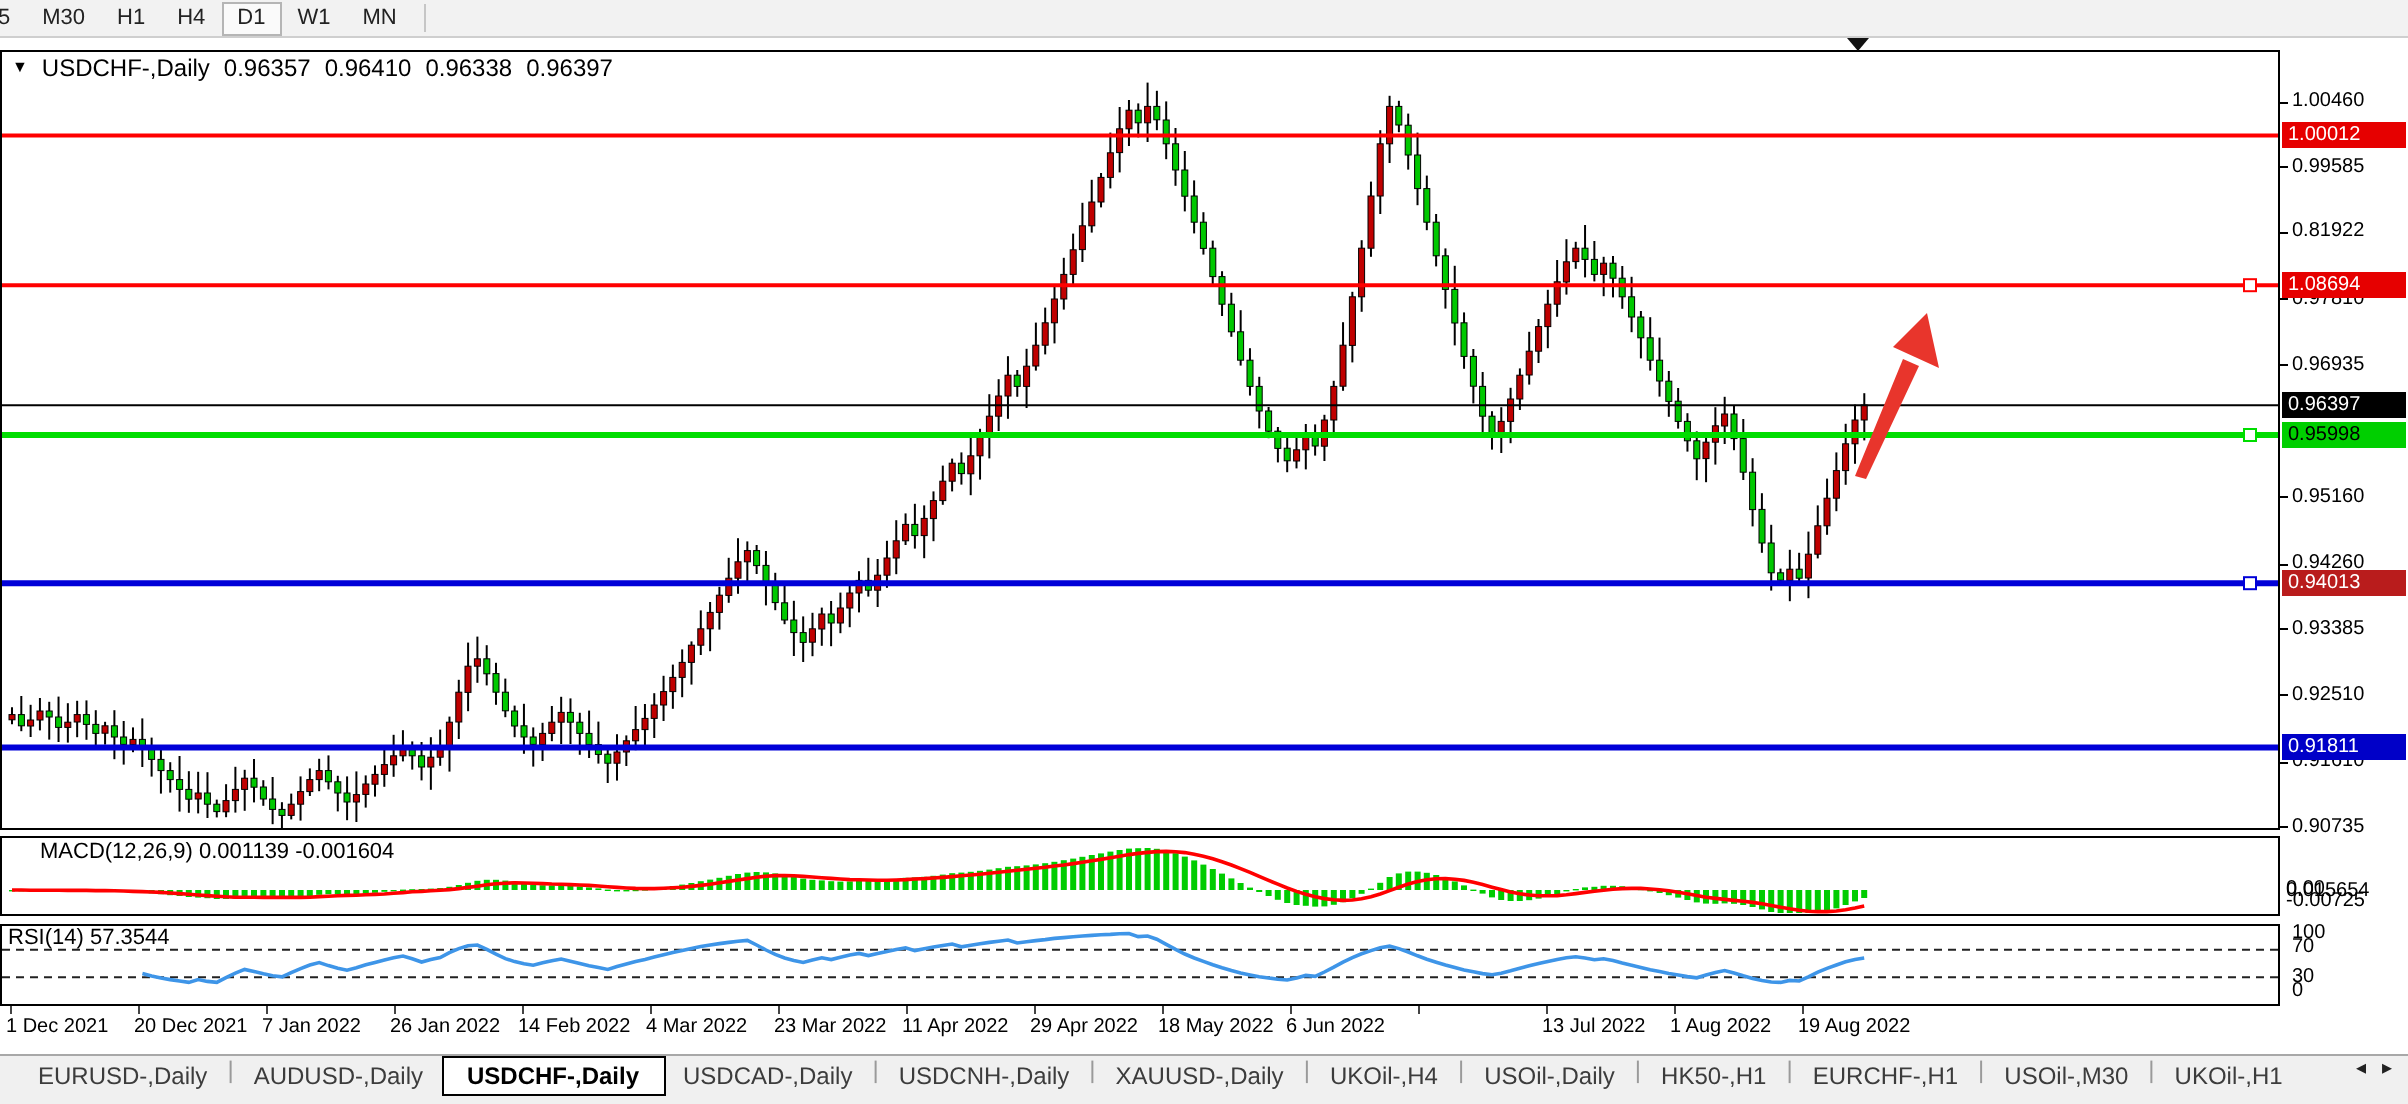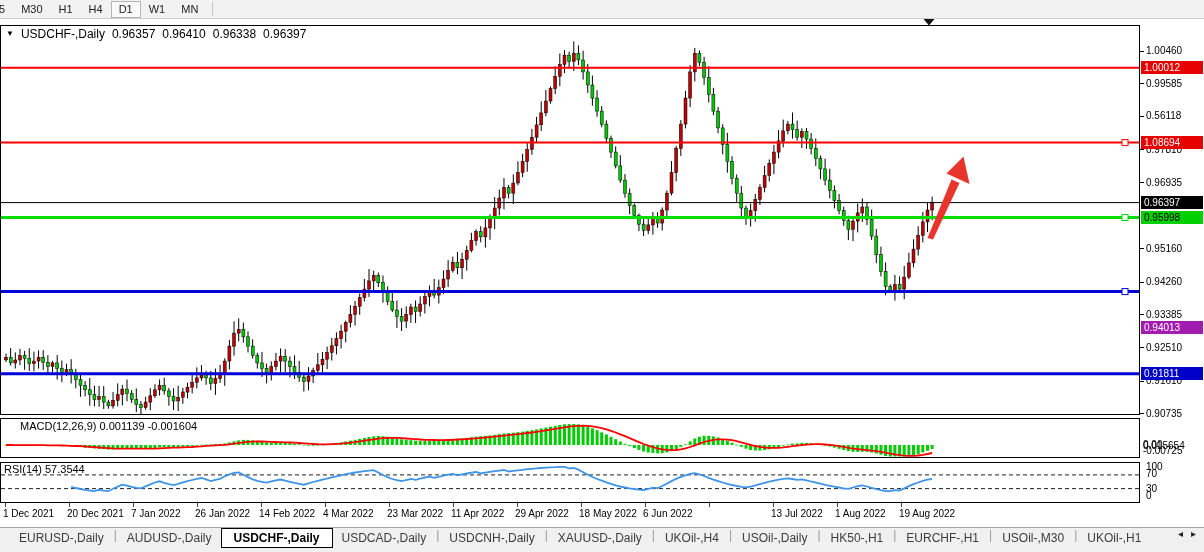--- a/index.html
+++ b/index.html
@@ -711,42 +711,42 @@
     <span>RSI(14)</span>
     <span>57.3544</span>
   </div>
 
   <div id="axis-layer">
       <div class="axis-tickmark" style="top: 50.5px;"></div>
       <div class="axis-tick" style="top: 45px;">1.00460</div>
       <div class="axis-tickmark" style="top: 83.1493px;"></div>
       <div class="axis-tick" style="top: 77.6493px;">0.99585</div>
       <div class="axis-tickmark" style="top: 115.799px;"></div>
-      <div class="axis-tick" style="top: 110.299px;">0.56118</div>
+      <div class="axis-tick" style="top: 110.299px;">0.81922</div>
       <div class="axis-tickmark" style="top: 149.381px;"></div>
       <div class="axis-tick" style="top: 143.881px;">0.97810</div>
       <div class="axis-tickmark" style="top: 182.03px;"></div>
       <div class="axis-tick" style="top: 176.53px;">0.96935</div>
       <div class="axis-tickmark" style="top: 248.261px;"></div>
       <div class="axis-tick" style="top: 242.761px;">0.95160</div>
       <div class="axis-tickmark" style="top: 281.843px;"></div>
       <div class="axis-tick" style="top: 276.343px;">0.94260</div>
       <div class="axis-tickmark" style="top: 314.493px;"></div>
       <div class="axis-tick" style="top: 308.993px;">0.93385</div>
       <div class="axis-tickmark" style="top: 347.142px;"></div>
       <div class="axis-tick" style="top: 341.642px;">0.92510</div>
       <div class="axis-tickmark" style="top: 380.724px;"></div>
       <div class="axis-tick" style="top: 375.224px;">0.91610</div>
       <div class="axis-tickmark" style="top: 413.373px;"></div>
       <div class="axis-tick" style="top: 407.873px;">0.90735</div>
       <div class="badge" style="top: 61.2164px; background: rgb(230, 0, 0); color: rgb(255, 255, 255);">1.00012</div>
       <div class="badge" style="top: 136.104px; background: rgb(230, 0, 0); color: rgb(255, 255, 255);">1.08694</div>
       <div class="badge" style="top: 196.104px; background: rgb(0, 0, 0); color: rgb(255, 255, 255);">0.96397</div>
       <div class="badge" style="top: 210.993px; background: rgb(0, 207, 0); color: rgb(0, 0, 0);">0.95998</div>
-      <div class="badge" style="top: 285.06px; background: #a21caf; color: rgb(255, 255, 255); margin-top: 36px;">0.94013</div>
+      <div class="badge" style="top: 285.06px; background: #b91c1c; color: rgb(255, 255, 255);">0.94013</div>
       <div class="badge" style="top: 367.224px; background: rgb(0, 0, 200); color: rgb(255, 255, 255);">0.91811</div>
       <div class="axis-tick" style="top: 440px; left: 1143px;">0.015654</div>
       <div class="axis-tick" style="top: 438.5px; left: 1143px;">0.00</div>
       <div class="axis-tick" style="top: 444.5px; left: 1143px;">-0.00725</div>
       <div class="axis-tick" style="top: 460.5px;">100</div>
       <div class="axis-tick" style="top: 468px;">70</div>
       <div class="axis-tick" style="top: 482.5px;">30</div>
       <div class="axis-tick" style="top: 489.5px;">0</div>
     </div>
   <div id="date-layer">

